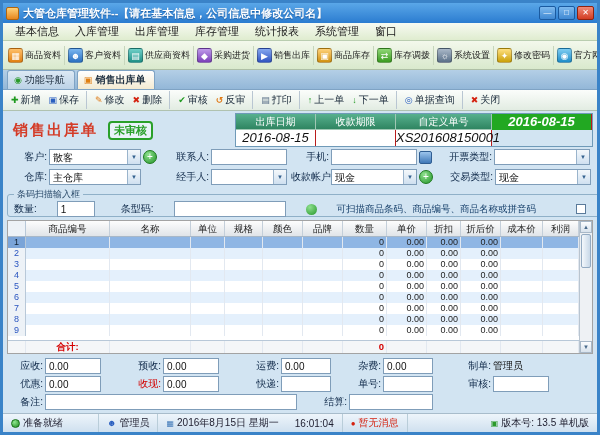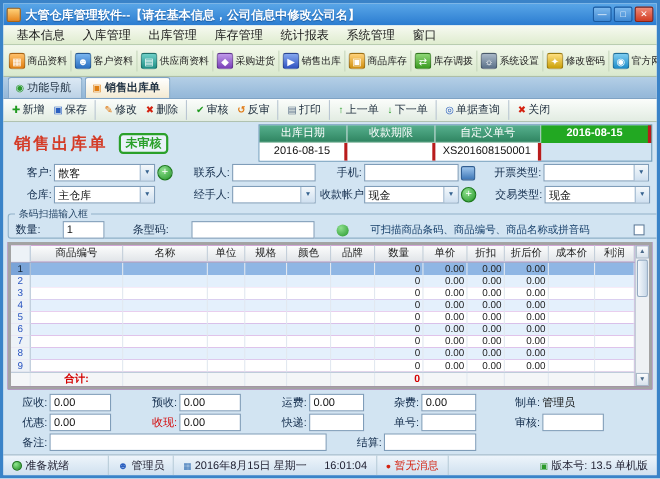--- a/index.html
+++ b/index.html
@@ -45,21 +45,21 @@
 
   
   .workarea { flex:1; display:flex; flex-direction:column; padding:2px 4px; background:#d2e4f2; overflow:hidden; }
 
   .doc-header { display:flex; height:34px; flex:0 0 auto; }
   .doc-title-wrap { width:228px; display:flex; align-items:center; gap:10px; padding-left:6px; }
   .doc-title { font-size:15px; font-weight:bold; color:#d43c28; letter-spacing:2px; }
   .audit-stamp { font-size:11px; font-weight:bold; color:#2aa02a; border:2px solid #2aa02a; border-radius:4px; padding:0 4px; background:rgba(255,255,255,.5); }
   .doc-grid { flex:1; display:grid; grid-template-columns:80px 80px 96px 1fr; grid-auto-rows:16px; border:1px solid #6f9ab8; }
   .dg-h { background:linear-gradient(#57b08e,#2f8561); color:#fff; font-size:10px; text-align:center; line-height:15px; border-right:1px solid #9fc8b4; border-bottom:1px solid #9fc8b4; }
-  .dg-v { background:#fff; font-size:10px; text-align:center; line-height:15px; border-right:3px solid #b91c1c; color:#111; }
+  .dg-v { background:#fff; font-size:13px; text-align:center; line-height:15px; border-right:1px solid #b91c1c; color:#111;font-style:italic; }
   .dg-v.green { background:#22a822; color:#fff; font-weight:bold; }
 
   .field-row { height:20px; display:flex; align-items:center; flex:0 0 auto; gap:4px; padding-left:2px; }
   .fgroup { display:flex; align-items:center; gap:2px; }
   .flabel { font-size:10px; color:#102a4a; text-align:right; white-space:nowrap; }
   .w38{width:38px;} .w48{width:48px;} .w56{width:56px;}
   .combo { display:inline-flex; align-items:stretch; background:#fff; border:1px solid #7f9db9; height:16px; }
   .combo-text { padding:1px 3px; font-size:10px; color:#111; overflow:hidden; white-space:nowrap; }
   .combo-arrow { width:13px; background:linear-gradient(#f4f8fb,#cfe0f0); border-left:1px solid #9ab4cc; font-size:6px; color:#35628f; display:flex; align-items:center; justify-content:center; cursor:pointer; }
   .tb { border:1px solid #7f9db9; height:16px; font-size:10px; padding:0 3px; background:#fff; font-family:inherit; color:#111; }
@@ -67,21 +67,21 @@
   .mini-ico { width:13px; height:13px; border-radius:2px; background:linear-gradient(#9cc4ec,#3f78b8); border:1px solid #2f5d92; cursor:pointer; }
 
   fieldset.barcode { flex:0 0 auto; height:29px; border:1px solid #8fb0c8; border-radius:3px; margin:1px 0 3px; padding:0 6px; display:flex; align-items:center; gap:20px; }
   fieldset.barcode legend { font-size:9px; color:#2a4a6a; padding:0 3px; }
   .hint-ico { width:11px; height:11px; border-radius:50%; background:radial-gradient(circle at 35% 30%,#8ee08e,#25962a); }
   .hint-text { font-size:9.5px; color:#17406b; white-space:nowrap; }
   .chk { width:10px; height:10px; border:1px solid #5a7a9a; background:#fff; display:inline-block; }
   .chk-label { font-size:9.5px; color:#17406b; white-space:nowrap;margin-left:40px; }
 
   
-  .grid-wrap { flex:1; display:flex; border:3px solid #a3a3a3; background:#a21caf; overflow:hidden; }
+  .grid-wrap { flex:1; display:flex; border:1px solid #a3a3a3; background:#0ea5e9; overflow:hidden; }
   .grid-main { flex:1; display:flex; flex-direction:column; overflow:hidden; --gridcols:18px 84px 1fr 34px 38px 40px 40px 44px 40px 34px 40px 42px 36px; }
   .grid-head { display:grid; grid-template-columns:var(--gridcols); height:16px; background:linear-gradient(#fdfdfd,#e0e4e8); border-bottom:1px solid #a8b8c8; flex:0 0 auto; }
   .gh { font-size:9.5px; color:#222; text-align:center; line-height:15px; border-right:1px solid #c4cfda; overflow:hidden; white-space:nowrap; }
   .grid-body { flex:0 0 auto; }
   .grid-row { display:grid; grid-template-columns:var(--gridcols); height:11px; background:#fff; }
   .grid-row:nth-of-type(even) { background:#e4f0fc; }
   .grid-row.selected { background:#8fb6e4 !important; }
   .gc { font-size:9px; line-height:11px; border-right:1px solid #e2e8f0; overflow:hidden; white-space:nowrap; color:#222; }
   .gc.num { text-align:right; padding-right:2px; }
   .c-num { background:#edf2f7; border-right:1px solid #b8c8d8; color:#2a55c0; text-align:center; }

